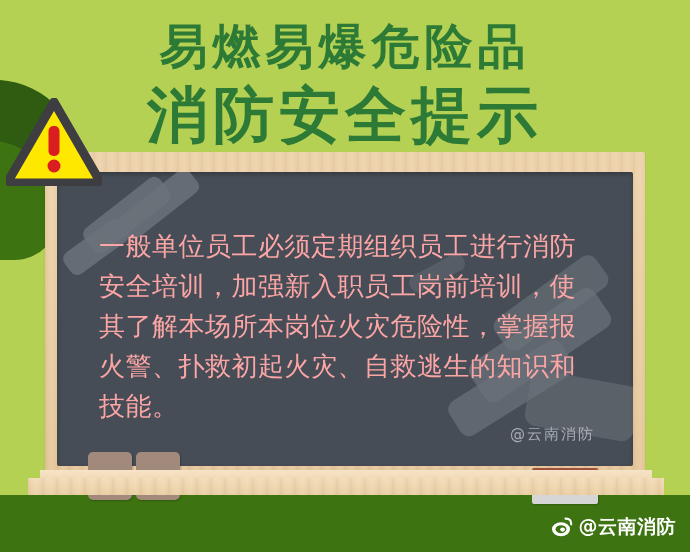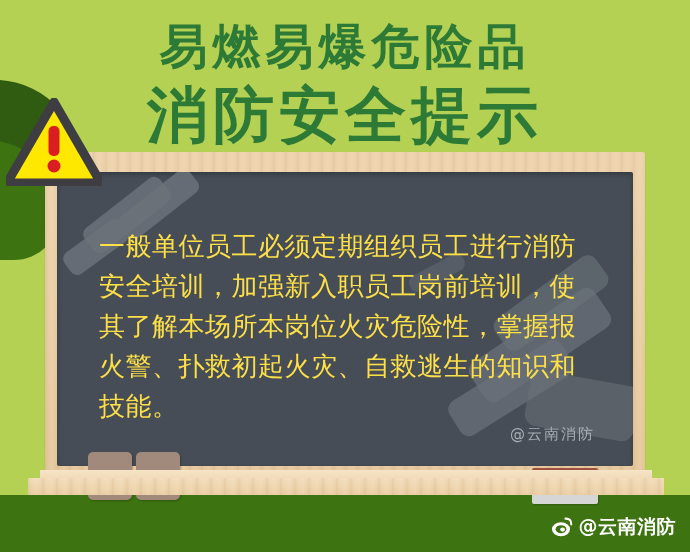--- a/index.html
+++ b/index.html
@@ -143,21 +143,21 @@
   .sm6 { left: 432px; top: 112px; width: 124px;height: 38px; transform: rotate(-36deg); border-radius: 10px; opacity:0.62;}
   .sm7 { left: 470px; top: 206px; width: 110px;height: 56px; transform: rotate(10deg);  border-radius: 12px; opacity:0.55;}
   .sm8 { left: 350px; top: 92px;  width: 60px; height: 18px; transform: rotate(-28deg); border-radius: 8px; opacity:0.45;}
 
   
   .board-text {
     position: absolute;
     left: 42px;
     top: 54px;
     width: 500px;
-    color: #fde047;
+    color: #fca5a5;
     font-family: "DejaVu Sans", "Liberation Sans", sans-serif;
     font-size: 26px;
     line-height: 40px;
     letter-spacing: 0.5px;
     z-index: 3;
     font-weight: 300;
   }
   .board-watermark {
     position: absolute;
     right: 38px;

